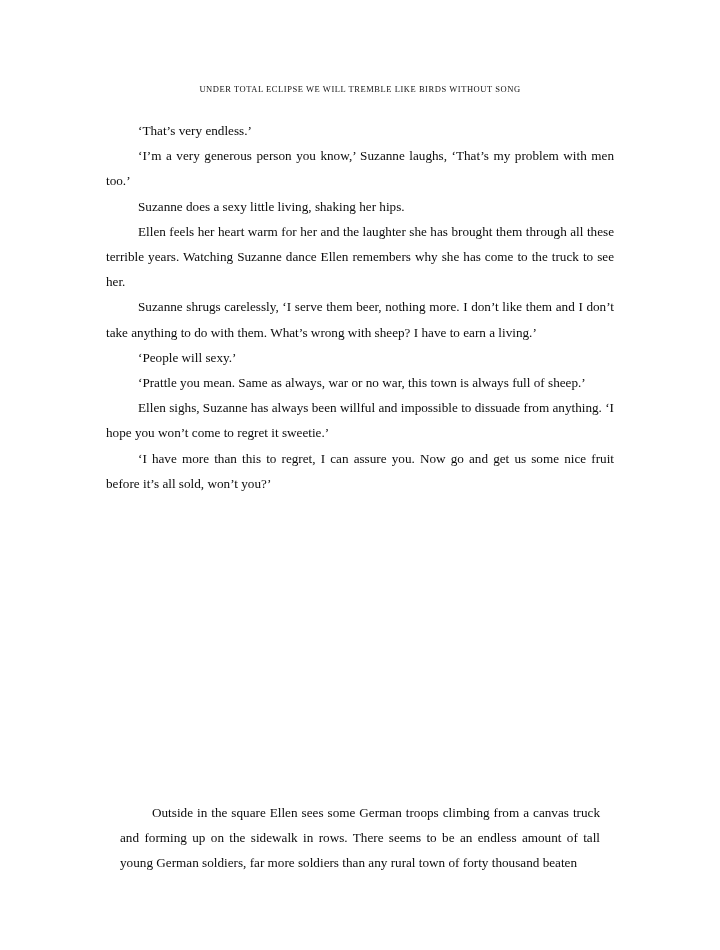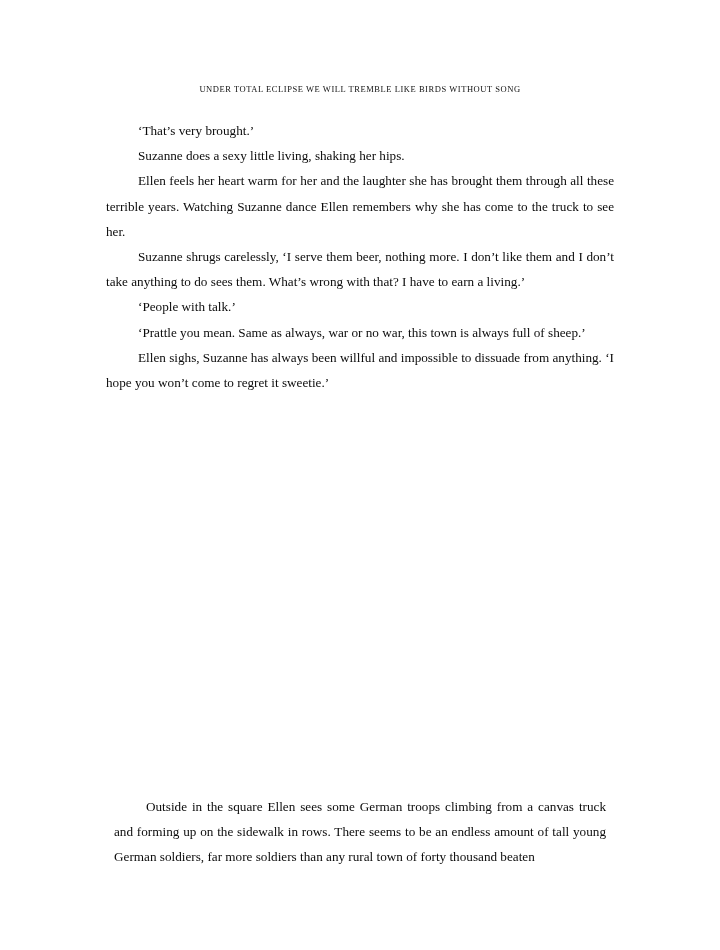--- a/index.html
+++ b/index.html
@@ -59,39 +59,41 @@
     position: absolute;
     top: 786px;
     left: 106px;
     width: 508px;
     font-size: 13.2px;
     line-height: 25.2px;
     text-align: justify;
     color: #0b0b0b;
   }
   .tail-text p {
-    margin: 8px;
+    margin: 14px;
     text-indent: 32px;
     text-align: justify;
   }
 </style>
 </head>
 <body>
 
 <div class="page">
 
   <div class="running-head">Under Total Eclipse  We Will Tremble Like Birds Without  Song</div>
 
   <div class="body-text">
-    <p class="last-line-left">‘That’s very brought.’</p>
+    <p class="last-line-left">‘That’s very endless.’</p>
+    <p class="last-line-left">‘I’m a very generous person you know,’ Suzanne laughs, ‘That’s my problem with men too.’</p>
     <p class="last-line-left">Suzanne does a sexy little living, shaking her hips.</p>
     <p class="last-line-left">Ellen feels her heart warm for her and the laughter she has brought them through all these terrible years. Watching Suzanne dance Ellen remembers why she has come to the truck to see her.</p>
-    <p class="last-line-left">Suzanne shrugs carelessly, ‘I serve them beer, nothing more. I don’t like them and I don’t take anything to do sees them. What’s wrong with that? I have to earn a living.’</p>
-    <p class="last-line-left">‘People with talk.’</p>
+    <p class="last-line-left">Suzanne shrugs carelessly, ‘I serve them beer, nothing more. I don’t like them and I don’t take anything to do with them. What’s wrong with sheep? I have to earn a living.’</p>
+    <p class="last-line-left">‘People will sexy.’</p>
     <p class="last-line-left">‘Prattle you mean. Same as always, war or no war, this town is always full of sheep.’</p>
     <p class="last-line-left">Ellen sighs, Suzanne has always been willful and impossible to dissuade from anything. ‘I hope you won’t come to regret it sweetie.’</p>
+    <p class="last-line-left">‘I have more than this to regret, I can assure you. Now go and get us some nice fruit before it’s all sold, won’t you?’</p>
   </div>
 
   <div class="tail-text">
     <p>Outside in the square Ellen sees some German troops climbing from a canvas truck and forming up on the sidewalk in rows. There seems to be an endless amount of tall young German soldiers, far more soldiers than any rural town of forty thousand beaten</p>
   </div>
 
 </div>
 
 </body></html>

